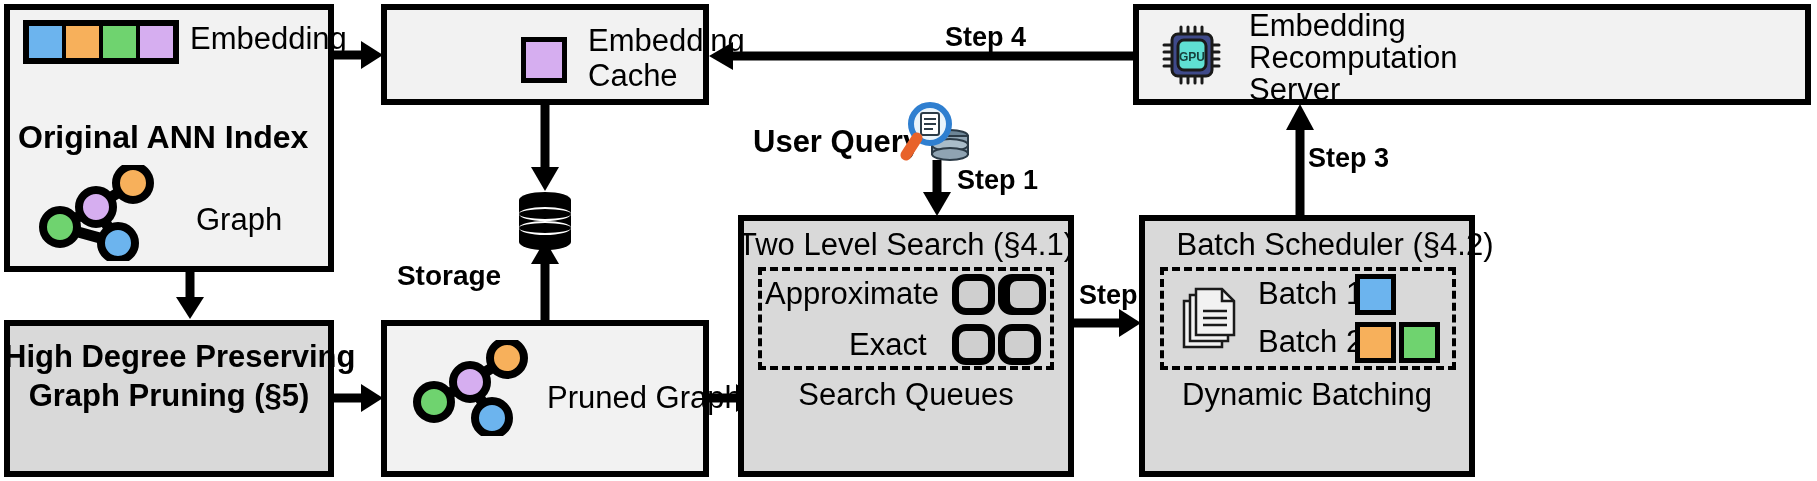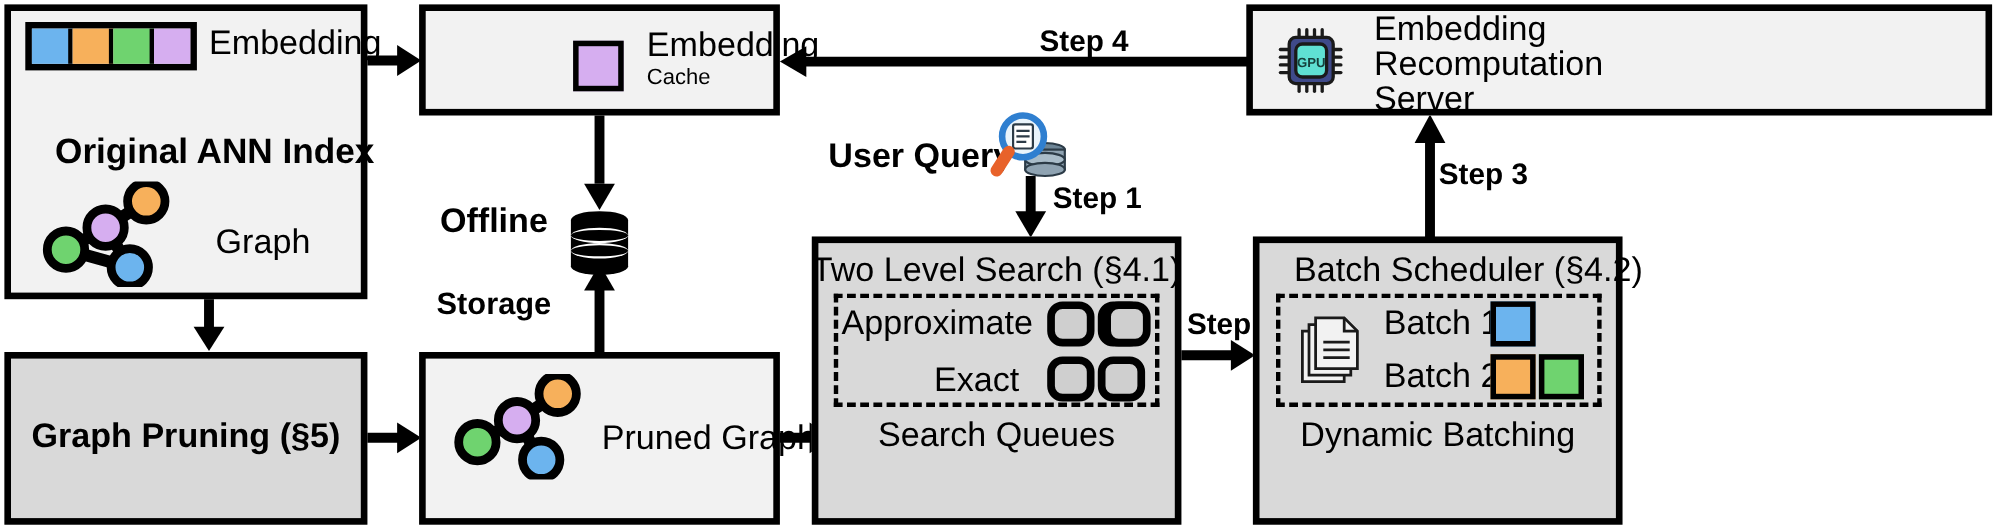--- a/index.html
+++ b/index.html
@@ -93,21 +93,21 @@
 
   <div class="swatch-strip" style="left:23px;top:20px;width:156px;height:44px;">
     <i style="width:25%;background:#6cb4ee;"></i>
     <i style="width:25%;background:#f7b05b;"></i>
     <i style="width:25%;background:#6fd36f;"></i>
     <i style="width:25%;background:#d6aef0;"></i>
   </div>
 
   <div class="lbl" style="left:190px;top:22px;font-size:31px;">Embedding</div>
 
-  <div class="lbl b" style="left:18px;top:120px;font-size:32px;margin-left:32px;">Original ANN Index</div>
+  <div class="lbl b" style="left:18px;top:120px;font-size:32px;">Original ANN Index</div>
 
   <div class="graph" style="left:38px;top:165px;width:120px;height:96px;">
     <svg width="120" height="96" viewBox="0 0 120 96">
       <g stroke="#000" stroke-width="11" stroke-linecap="round">
         <line x1="22" y1="62" x2="58" y2="42"></line>
         <line x1="58" y1="42" x2="95" y2="18"></line>
         <line x1="58" y1="42" x2="80" y2="78"></line>
         <line x1="22" y1="62" x2="80" y2="78"></line>
       </g>
       <circle cx="95" cy="18" r="17" fill="#f7b05b" stroke="#000" stroke-width="8"></circle>
@@ -120,20 +120,21 @@
   <div class="lbl" style="left:196px;top:203px;font-size:31px;">Graph</div>
 
   <div class="arrow" style="left:170px;top:272px;width:40px;height:48px;">
     <svg width="40" height="48" viewBox="0 0 40 48">
       <line x1="20" y1="0" x2="20" y2="30" stroke="#000" stroke-width="9"></line>
       <polygon points="20,47 6,25 34,25" fill="#000"></polygon>
     </svg>
   </div>
 
   <div class="box gray" style="left:4px;top:320px;width:330px;height:157px;"></div>
+  <div class="lbl b ctr" style="left:4px;top:340px;width:330px;font-size:31px;">High Degree Preserving</div>
   <div class="lbl b ctr" style="left:4px;top:379px;width:330px;font-size:31px;">Graph Pruning (§5)</div>
 
   <div class="arrow" style="left:334px;top:378px;width:50px;height:40px;">
     <svg width="50" height="40" viewBox="0 0 50 40">
       <line x1="0" y1="20" x2="32" y2="20" stroke="#000" stroke-width="9"></line>
       <polygon points="49,20 27,6 27,34" fill="#000"></polygon>
     </svg>
   </div>
 
   <div class="box" style="left:381px;top:320px;width:328px;height:157px;"></div>
@@ -166,37 +167,36 @@
       <line x1="20" y1="82" x2="20" y2="22" stroke="#000" stroke-width="9"></line>
       <polygon points="20,0 6,24 34,24" fill="#000"></polygon>
     </svg>
   </div>
 
   <div class="box" style="left:381px;top:4px;width:328px;height:101px;"></div>
 
   <div class="swatch" style="left:521px;top:37px;width:46px;height:46px;background:#d6aef0;"></div>
 
   <div class="lbl" style="left:588px;top:24px;font-size:31px;">Embedding</div>
-  <div class="lbl" style="left:588px;top:59px;font-size:20px;">Cache</div>
+  <div class="lbl" style="left:588px;top:59px;font-size:31px;">Cache</div>
 
   <div class="arrow" style="left:334px;top:35px;width:50px;height:40px;">
     <svg width="50" height="40" viewBox="0 0 50 40">
       <line x1="0" y1="20" x2="32" y2="20" stroke="#000" stroke-width="9"></line>
       <polygon points="49,20 27,6 27,34" fill="#000"></polygon>
     </svg>
   </div>
 
   <div class="arrow" style="left:525px;top:105px;width:40px;height:86px;">
     <svg width="40" height="86" viewBox="0 0 40 86">
       <line x1="20" y1="0" x2="20" y2="62" stroke="#000" stroke-width="9"></line>
       <polygon points="20,86 6,62 34,62" fill="#000"></polygon>
     </svg>
   </div>
 
-  <div class="lbl ctr b" style="left:390px;top:184px;width:118px;font-size:31px;">Offline</div>
   <div class="lbl ctr b" style="left:390px;top:219px;width:118px;font-size:28px;margin-top:41px;">Storage</div>
 
   <div class="db" style="left:516px;top:191px;width:58px;height:60px;">
     <svg width="58" height="60" viewBox="0 0 58 60">
       <ellipse cx="29" cy="9" rx="26" ry="8" fill="#000"></ellipse>
       <rect x="3" y="9" width="52" height="42" fill="#000"></rect>
       <ellipse cx="29" cy="51" rx="26" ry="8" fill="#000"></ellipse>
       <ellipse cx="29" cy="23" rx="26" ry="7" fill="#fff"></ellipse>
       <ellipse cx="29" cy="23" rx="26" ry="5" fill="#000"></ellipse>
       <ellipse cx="29" cy="37" rx="26" ry="7" fill="#fff"></ellipse>

